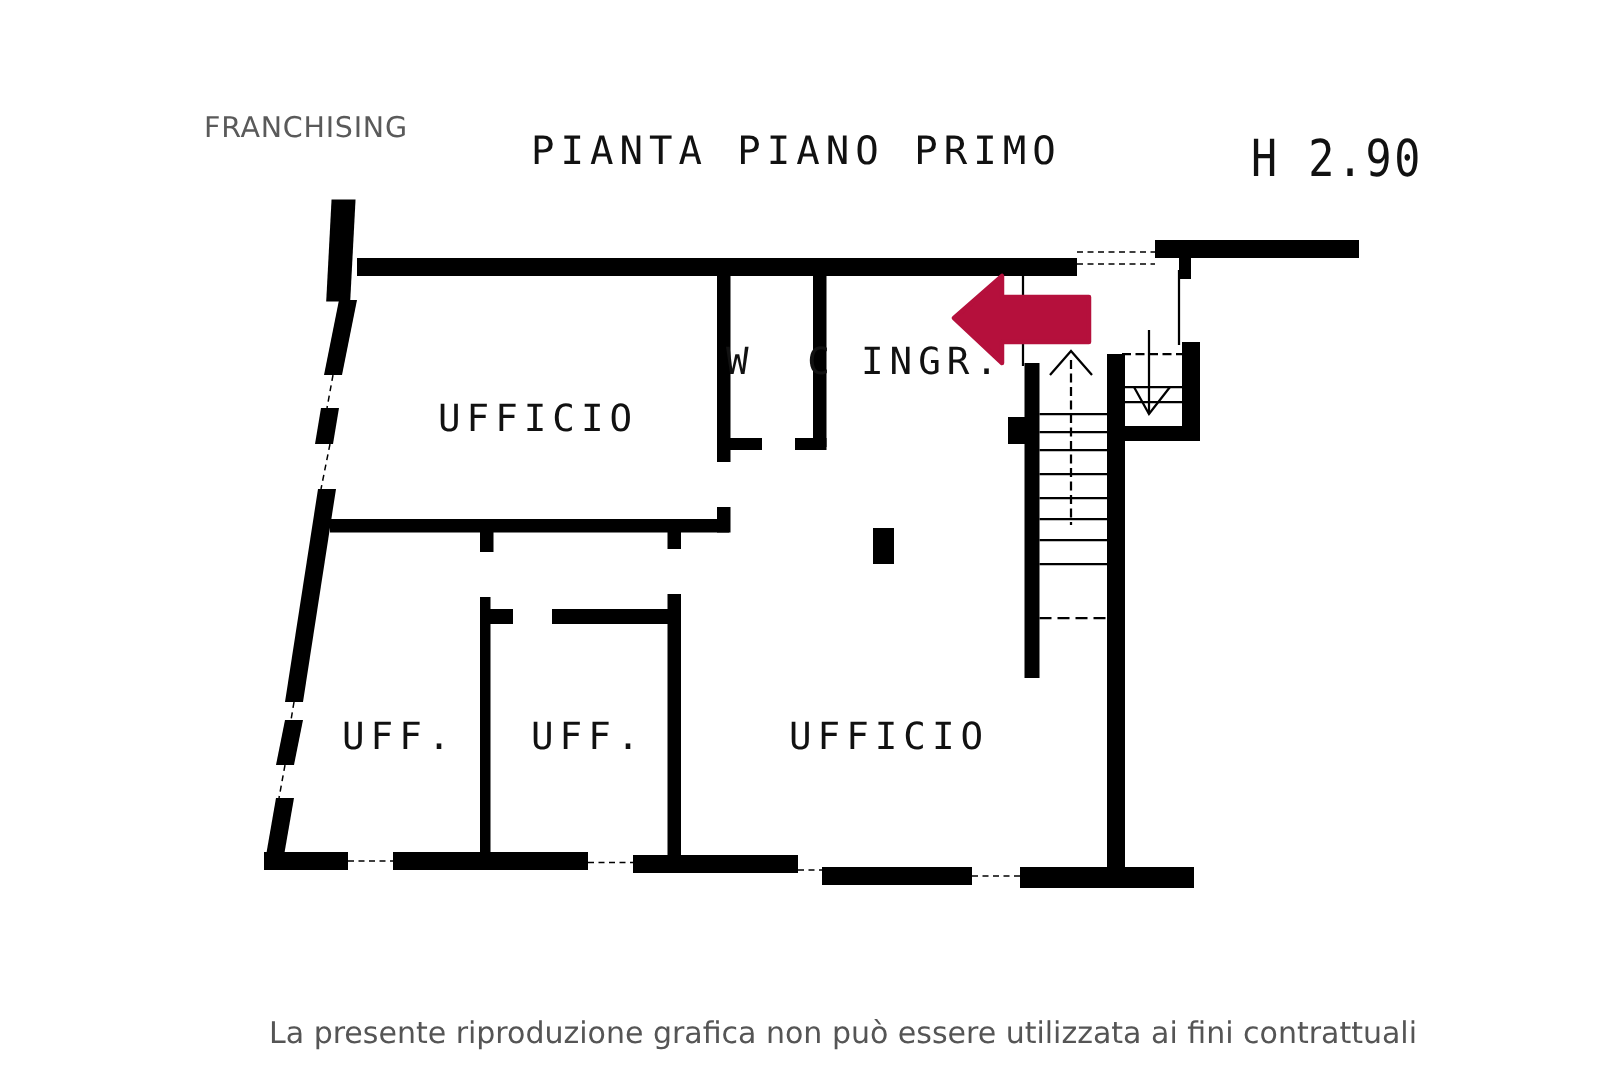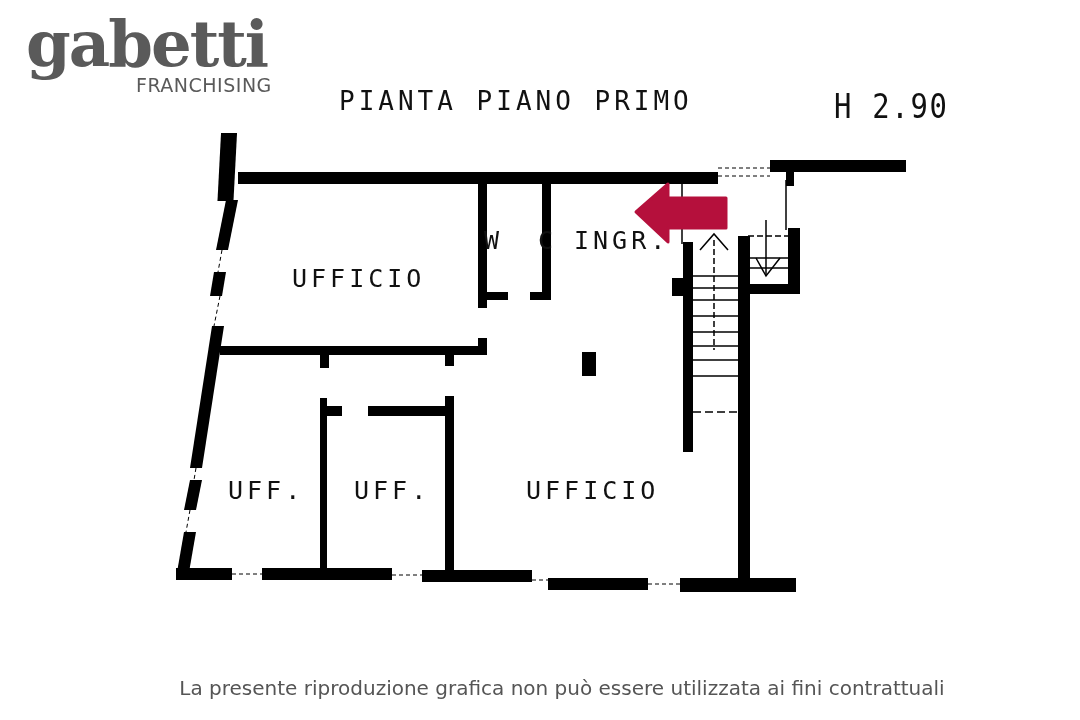--- a/index.html
+++ b/index.html
@@ -11,21 +11,21 @@
   .logo-word {
     position: absolute; left: 0; top: -12px;
     font-family: "DejaVu Serif", serif; font-weight: bold; font-size: 64px; color: #5a5a5a;
     letter-spacing: -2px;
   }
   .logo-sub {
     position: absolute; left: 110px; top: 56px;
     font-family: "DejaVu Sans", sans-serif; font-size: 19px; color: #5a5a5a; letter-spacing: 0.5px;
   }
   .plan-title {
-    position: absolute; left: 339px; top: 86px;
+    position: absolute; left: 354px; top: 86px;
     font-family: "DejaVu Sans Mono", monospace; font-size: 26px; color: #111; letter-spacing: 4px;
   }
   .plan-height {
     position: absolute; left: 834px; top: 86px;
     font-family: "DejaVu Sans Mono", monospace; font-size: 34px; color: #111; letter-spacing: 2px;
     transform: scaleX(0.85); transform-origin: left top;
   }
   svg.plan { position: absolute; left: 0; top: 0; }
   .room-label {
     position: absolute; font-family: "DejaVu Sans Mono", monospace; font-size: 25px; color: #111;
@@ -33,21 +33,20 @@
   }
   .disclaimer {
     position: absolute; left: 0; width: 1124px; top: 676px; text-align: center;
     font-family: "DejaVu Sans", sans-serif; font-size: 20px; color: #555;
   }
 </style>
 </head>
 <body>
 
 <div class="logo">
-  <div class="logo-word">gabetti</div>
   <div class="logo-sub">FRANCHISING</div>
 </div>
 
 <div class="plan-title">PIANTA PIANO PRIMO</div>
 <div class="plan-height">H 2.90</div>
 
 <svg class="plan" width="1080" height="720">
   <g fill="#000" stroke="none">
 
     <rect x="238" y="172" width="480" height="12"></rect>

